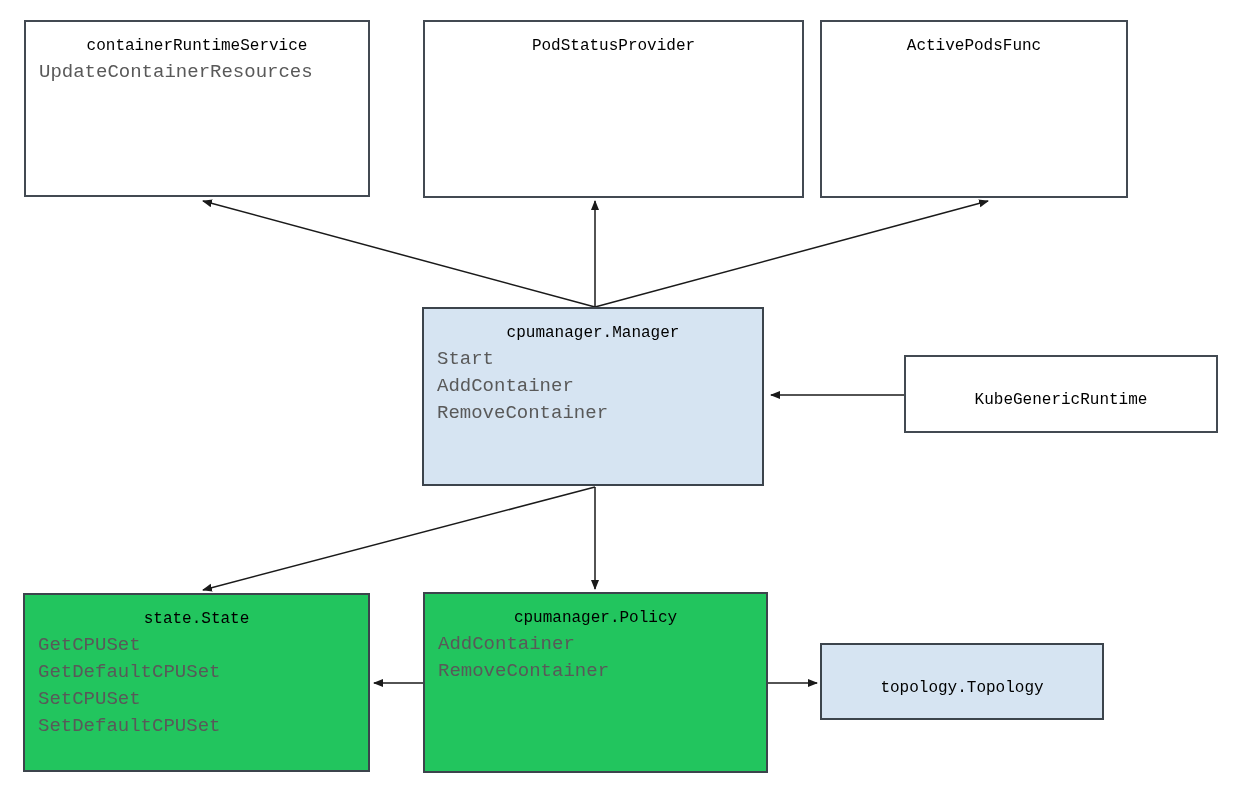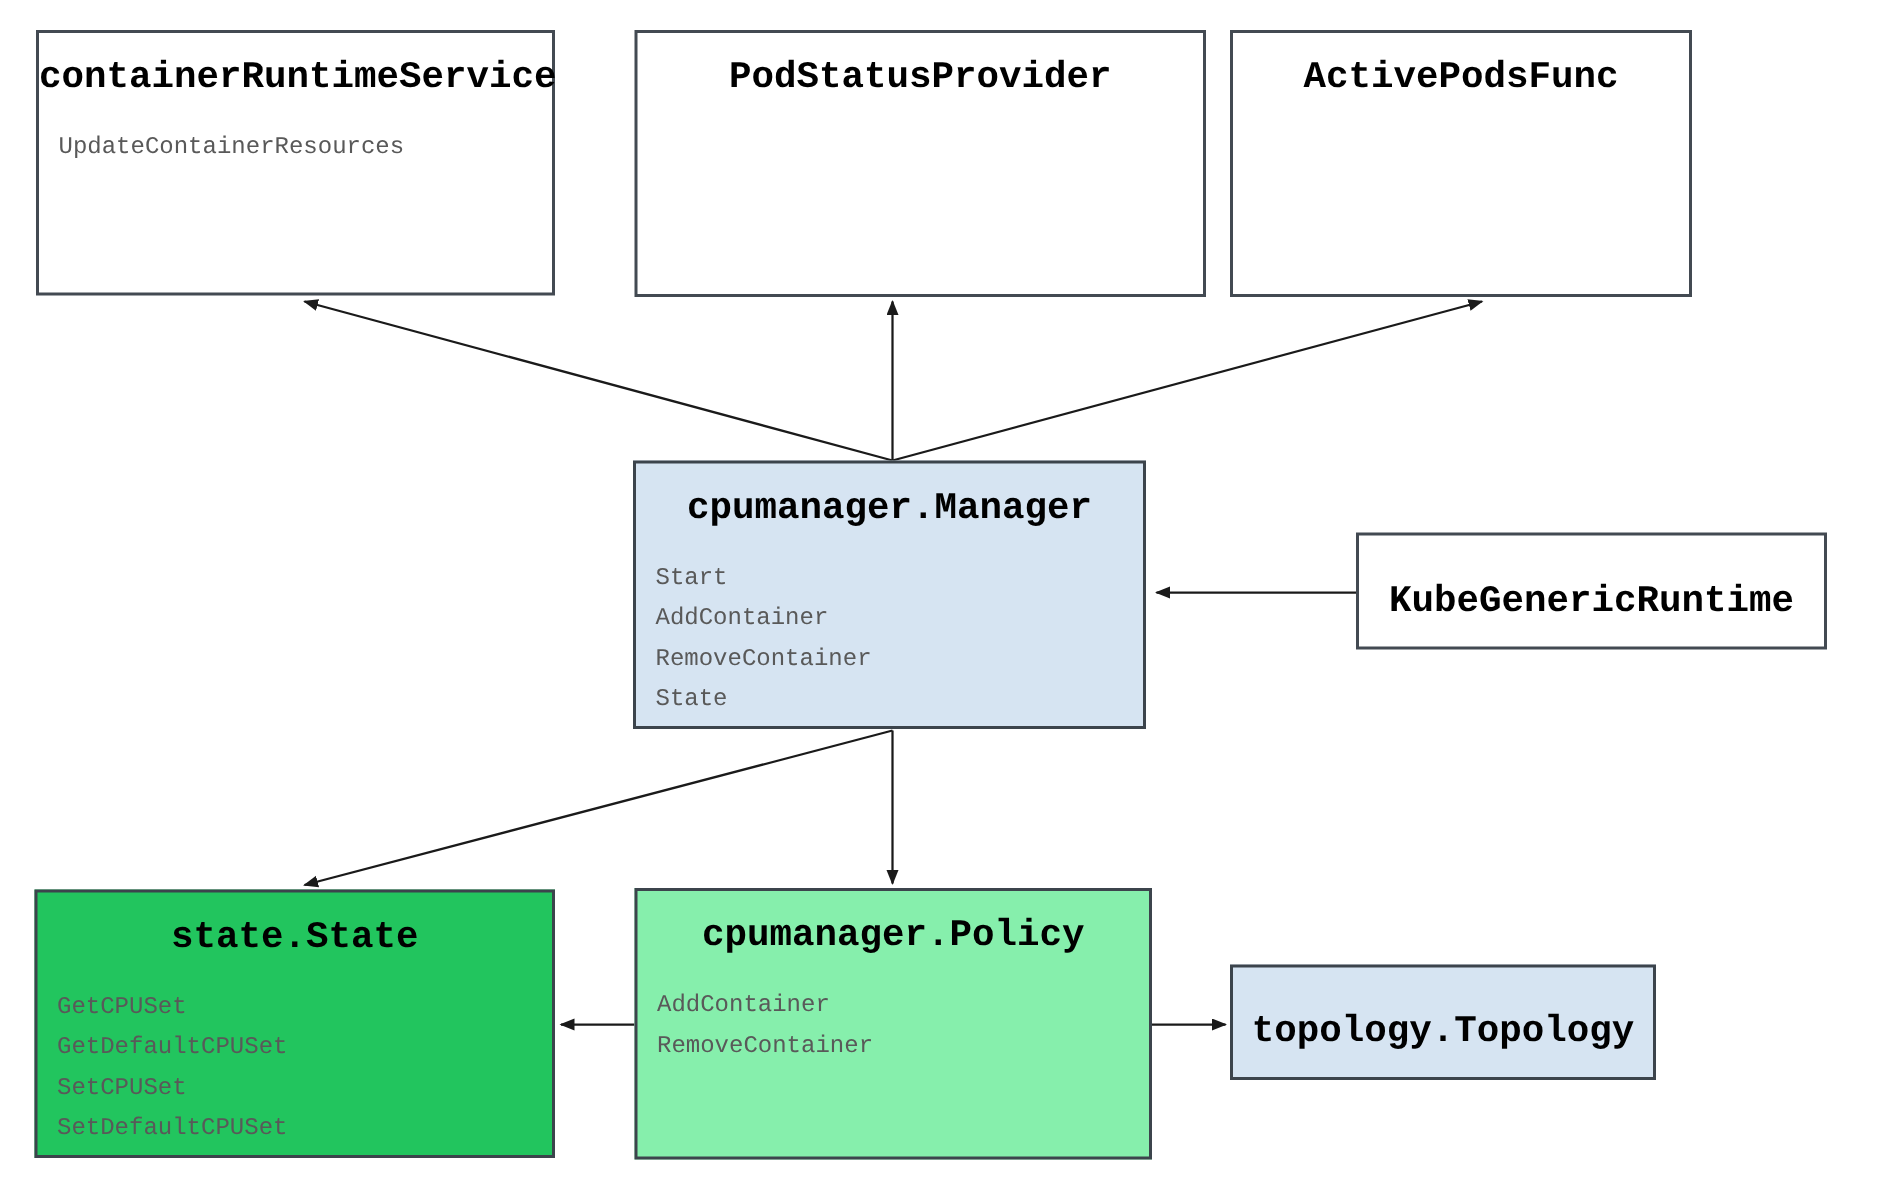--- a/index.html
+++ b/index.html
@@ -16,29 +16,29 @@
 
   .box {
     position: absolute;
     box-sizing: border-box;
     border: 2px solid #434a52;
     background: #ffffff;
   }
   .box.blue { background: #d6e4f2; border-color: #3c444c; }
   .box-title {
     text-align: center;
-    font-weight: bold;
-    font-size: 25px;
+    font-weight: normal;
+    font-size: 16px;
     color: #000000;
     margin-top: 15px;
     white-space: nowrap;
   }
   .box-methods {
-    margin: 19px 0 0 13px;
-    font-size: 16px;
+    margin: 4px 0 0 13px;
+    font-size: 19px;
     line-height: 27px;
     color: #595959;
     white-space: nowrap;
   }
   .box.center-title { display: flex; align-items: center; justify-content: center; }
   .box.center-title .box-title { margin-top: 12px; }
 </style>
 </head>
 <body>
 
@@ -74,39 +74,38 @@
   <div class="box white" style="left:820px; top:20px; width:308px; height:178px;">
     <div class="box-title">ActivePodsFunc</div>
   </div>
 
   <div class="box blue" style="left: 422px; top: 307px; width: 342px; height: 179px; background: rgb(214, 228, 242);">
     <div class="box-title">cpumanager.Manager</div>
     <div class="box-methods">
       <div>Start</div>
       <div>AddContainer</div>
       <div>RemoveContainer</div>
-      <div>State</div>
     </div>
   </div>
 
   <div class="box white center-title" style="left:904px; top:355px; width:314px; height:78px;">
     <div class="box-title">KubeGenericRuntime</div>
   </div>
 
   <div class="box blue" style="left: 23px; top: 593px; width: 347px; height: 179px; background: #22c55e;">
     <div class="box-title">state.State</div>
     <div class="box-methods">
       <div>GetCPUSet</div>
       <div>GetDefaultCPUSet</div>
       <div>SetCPUSet</div>
       <div>SetDefaultCPUSet</div>
     </div>
   </div>
 
-  <div class="box blue" style="left: 423px; top: 592px; width: 345px; height: 181px; background: #86efac;">
+  <div class="box blue" style="left: 423px; top: 592px; width: 345px; height: 181px; background: #22c55e;">
     <div class="box-title">cpumanager.Policy</div>
     <div class="box-methods">
       <div>AddContainer</div>
       <div>RemoveContainer</div>
     </div>
   </div>
 
   <div class="box blue center-title" style="left: 820px; top: 643px; width: 284px; height: 77px; background: rgb(214, 228, 242);">
     <div class="box-title">topology.Topology</div>
   </div>

